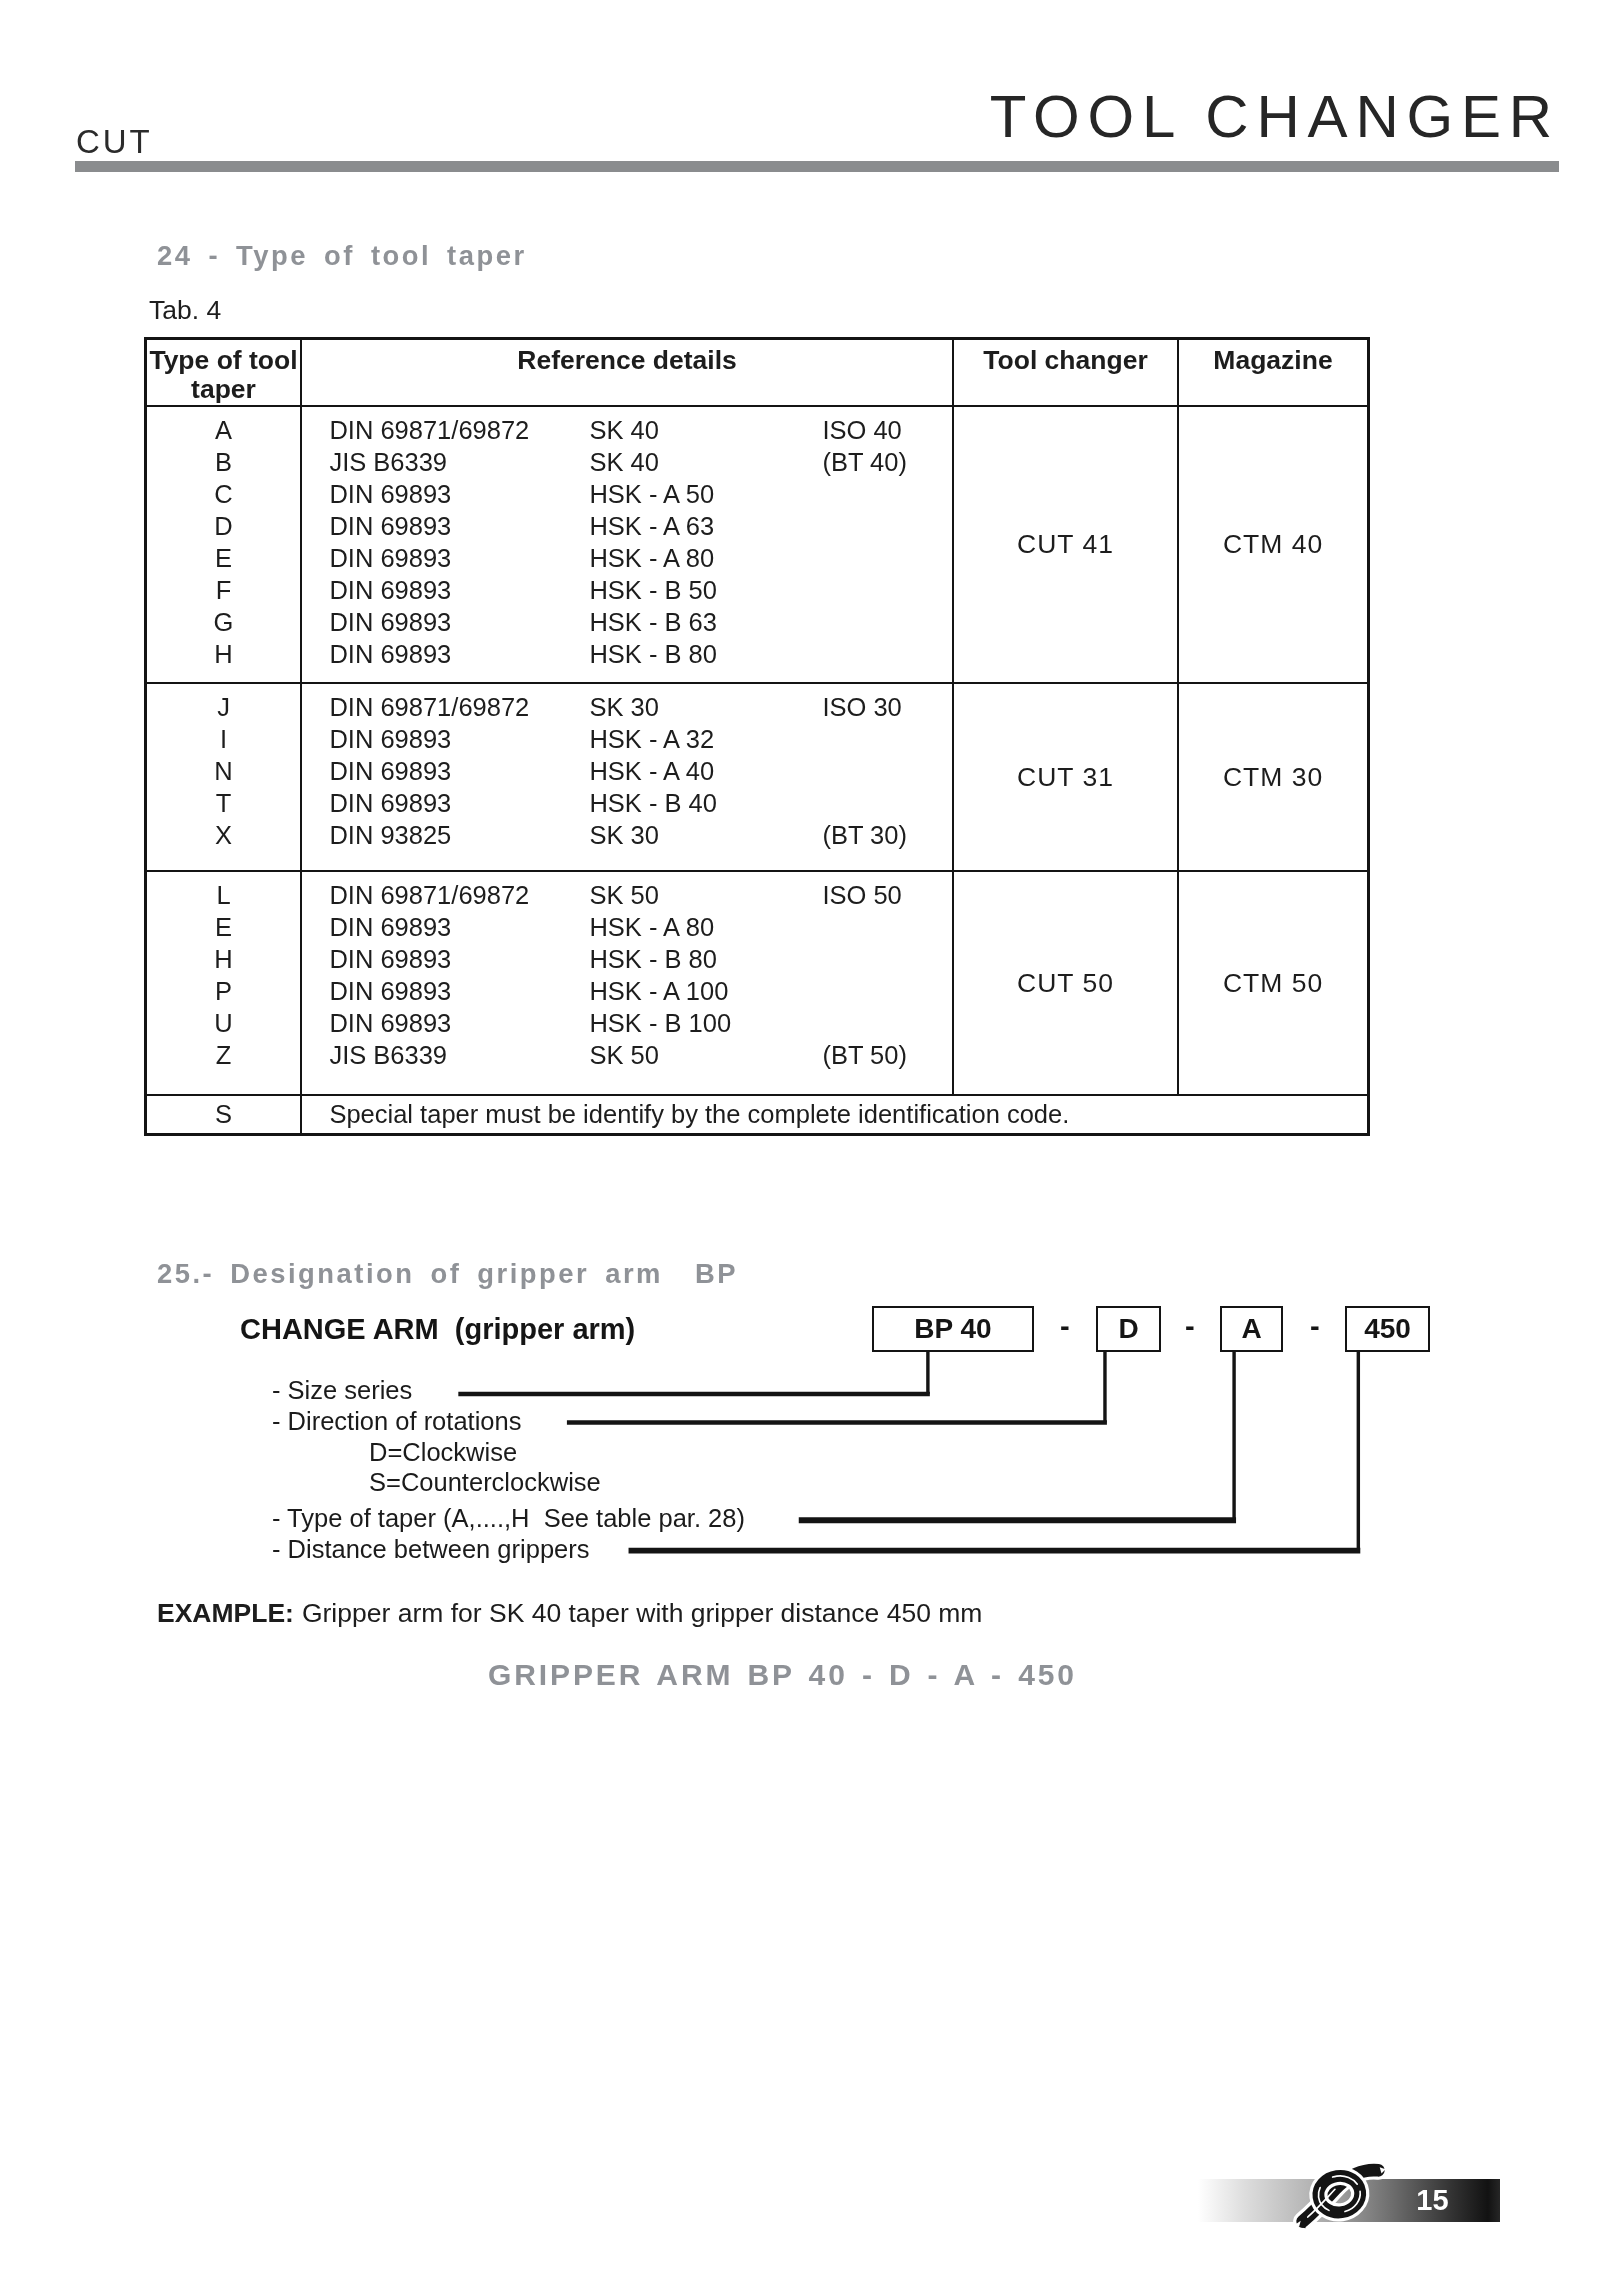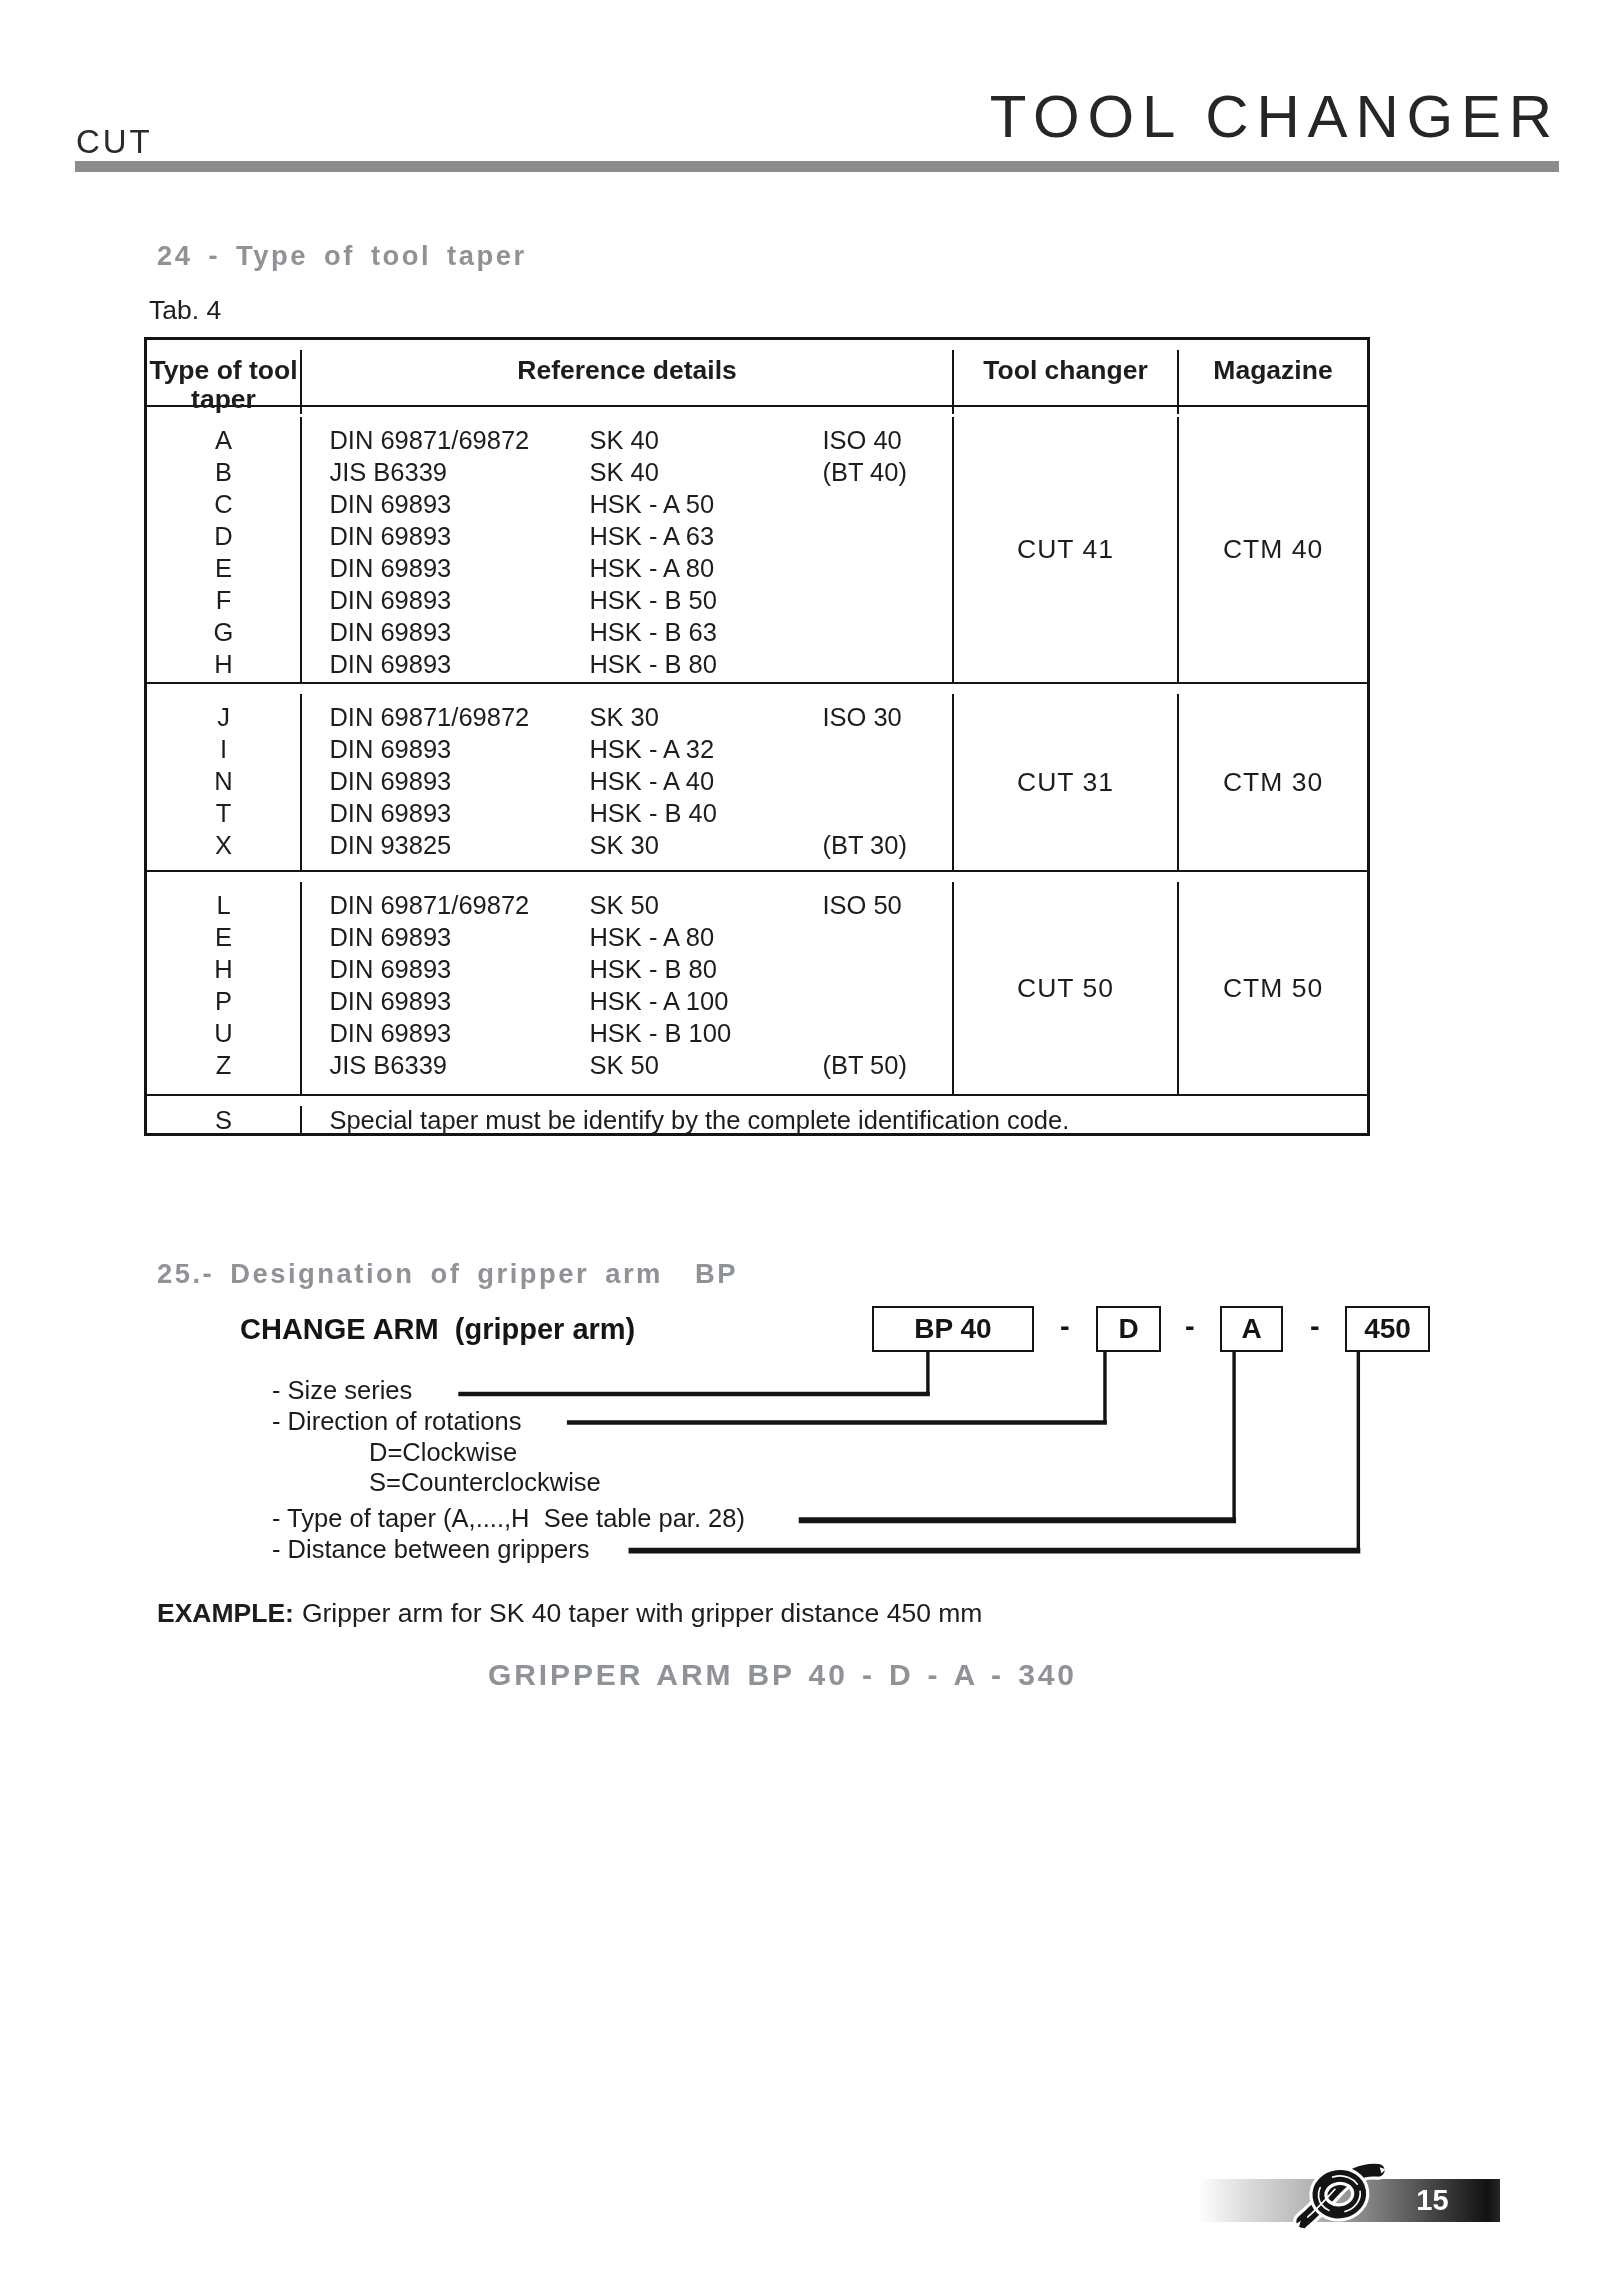--- a/index.html
+++ b/index.html
@@ -34,21 +34,21 @@
   .ttable{
     position:absolute;left:144px;top:337px;width:1220px;
     border:3.9px solid #141414;box-sizing:content-box;background:#fff;
   }
   .trow{display:grid;grid-template-columns:155px 652px 225px 1fr;}
   .thead{height:65px;border-bottom:2.9px solid #141414;}
   .tgroup1{height:275px;border-bottom:2.9px solid #141414;}
   .tgroup2{height:186px;border-bottom:2.9px solid #141414;}
   .tgroup3{height:222px;border-bottom:2.9px solid #141414;}
   .tspecial{height:37px;grid-template-columns:155px 1fr;}
-  .td{box-sizing:border-box;margin-top:10px;}
+  .td{box-sizing:border-box;}
   .vline{border-right:2px solid #141414;}
   .th{
     font-weight:bold;font-size:26.5px;text-align:center;line-height:29px;
     display:flex;justify-content:center;align-items:flex-start;padding-top:5.9px;
   }
   .codes{
     display:flex;flex-direction:column;align-items:center;padding-top:6.9px;
     font-size:25.5px;
   }
   .codes span{line-height:32px;}
@@ -303,21 +303,21 @@
   <div class="abs callout co2">- Direction of rotations</div>
   <div class="abs callout co3">D=Clockwise</div>
   <div class="abs callout co4">S=Counterclockwise</div>
   <div class="abs callout co5 pre">- Type of taper (A,....,H  See table par. 28)</div>
   <div class="abs callout co6">- Distance between grippers</div>
 
   <div class="abs example-line">
     <b>EXAMPLE:</b><span>Gripper arm for SK 40 taper with gripper distance 450 mm</span>
   </div>
 
-  <div class="abs result-line">GRIPPER ARM BP 40 - D - A - 340</div>
+  <div class="abs result-line">GRIPPER ARM BP 40 - D - A - 450</div>
 
   <div class="abs footer-bar"></div>
   <svg class="abs brand-logo" viewBox="0 0 120 90" xmlns="http://www.w3.org/2000/svg">
     <g stroke-linecap="round" fill="none" transform="rotate(-8 60 45)">
 
       <path d="M14,70 C30,60 42,50 54,40 C70,27 88,22 104,26" stroke="#ffffff" stroke-width="21"></path>
       <path d="M14,70 C30,60 42,50 54,40 C70,27 88,22 104,26" stroke="#141414" stroke-width="14"></path>
 
       <ellipse cx="58" cy="46" rx="23" ry="20" stroke="#ffffff" stroke-width="20"></ellipse>
       <ellipse cx="58" cy="46" rx="23" ry="20" stroke="#141414" stroke-width="13"></ellipse>

